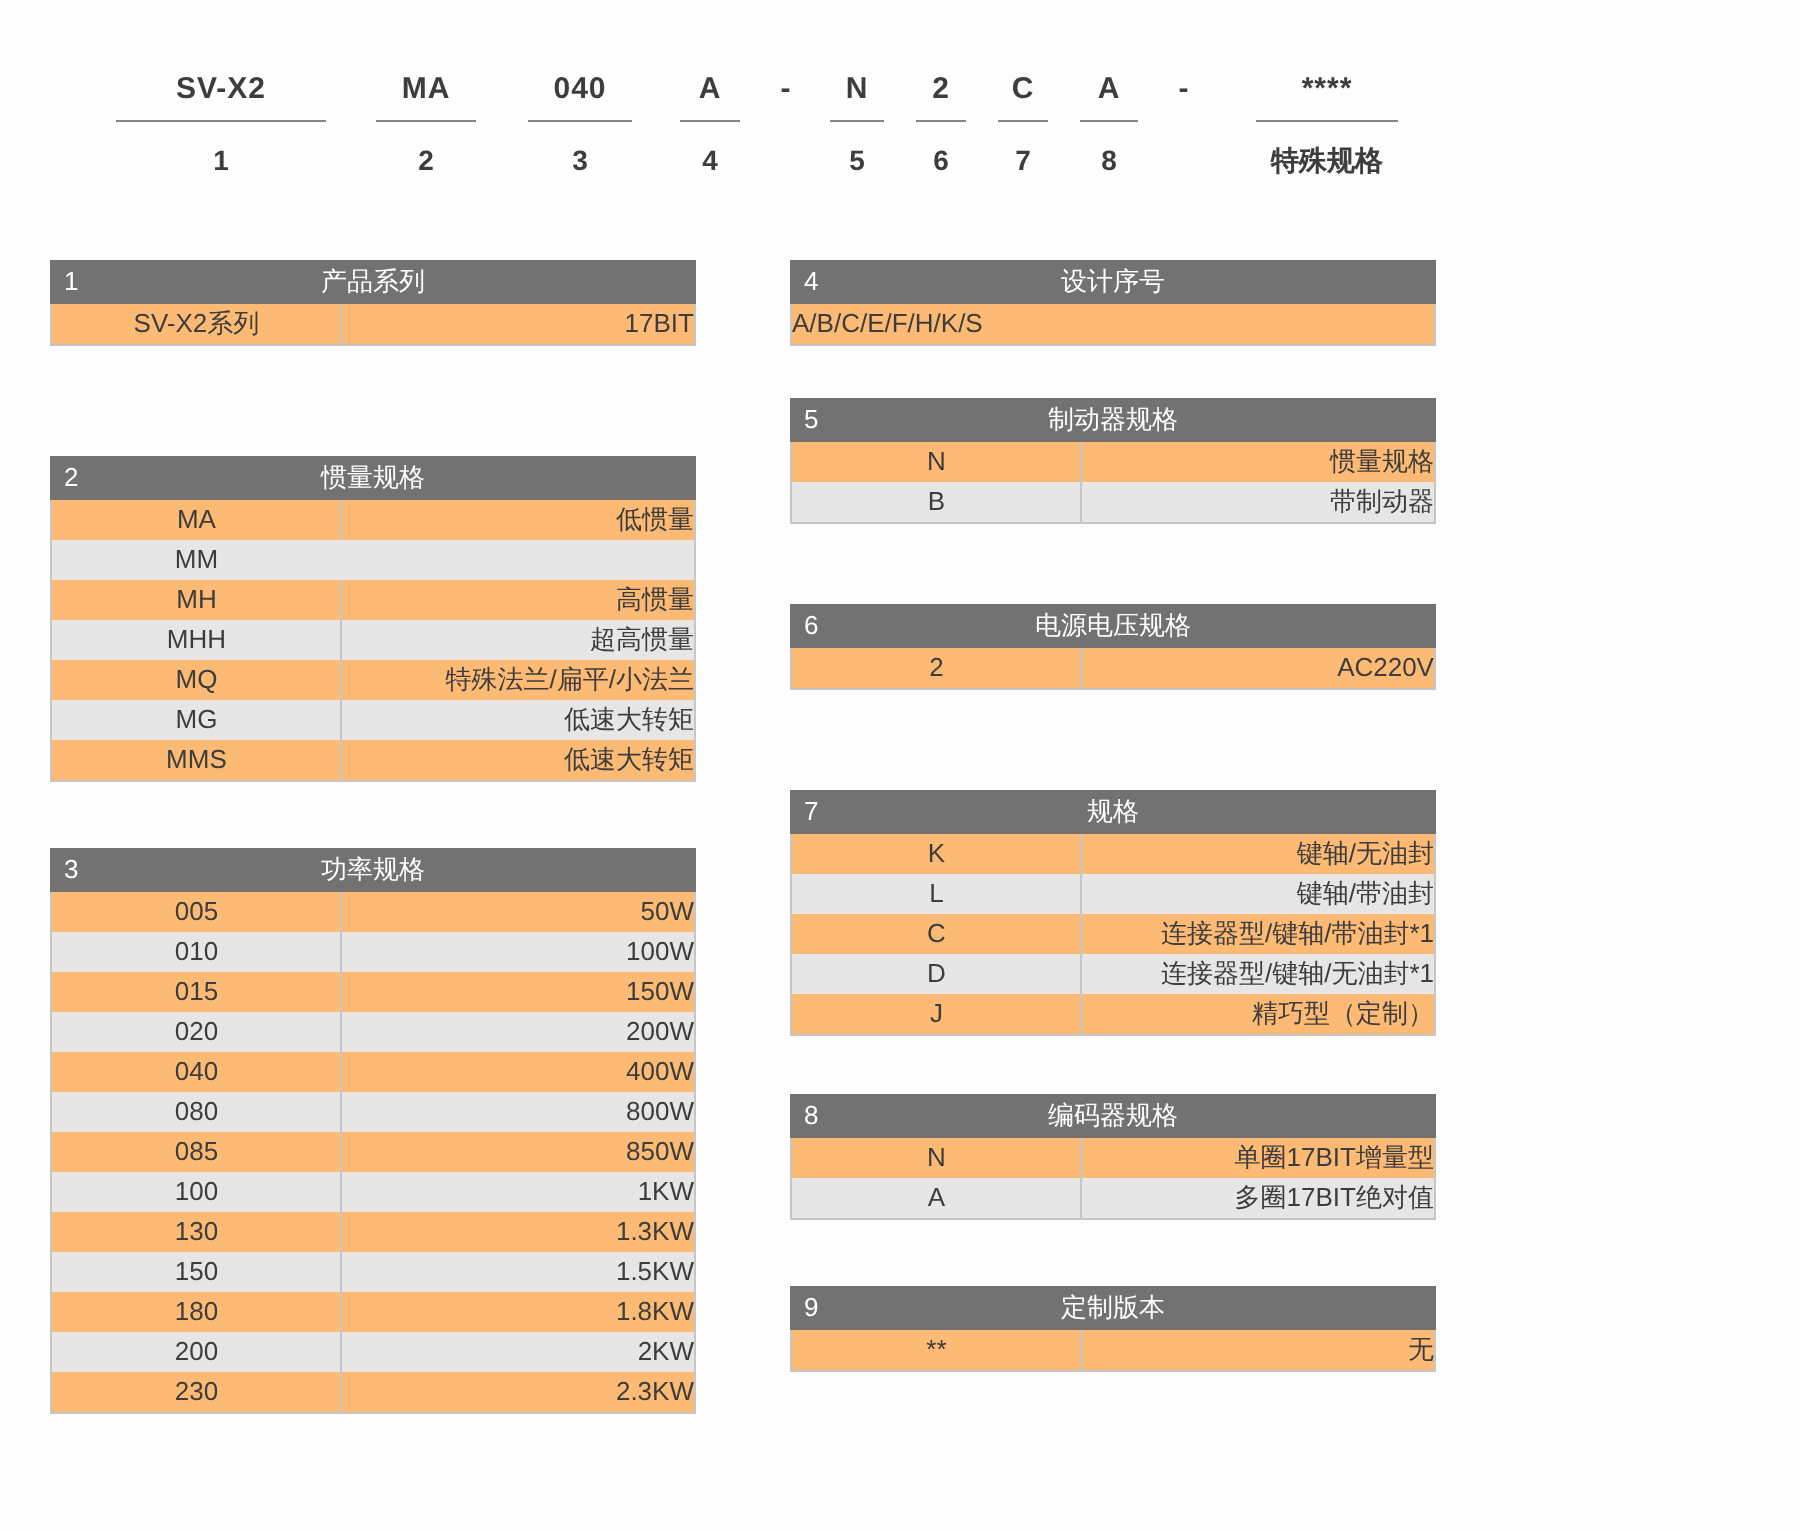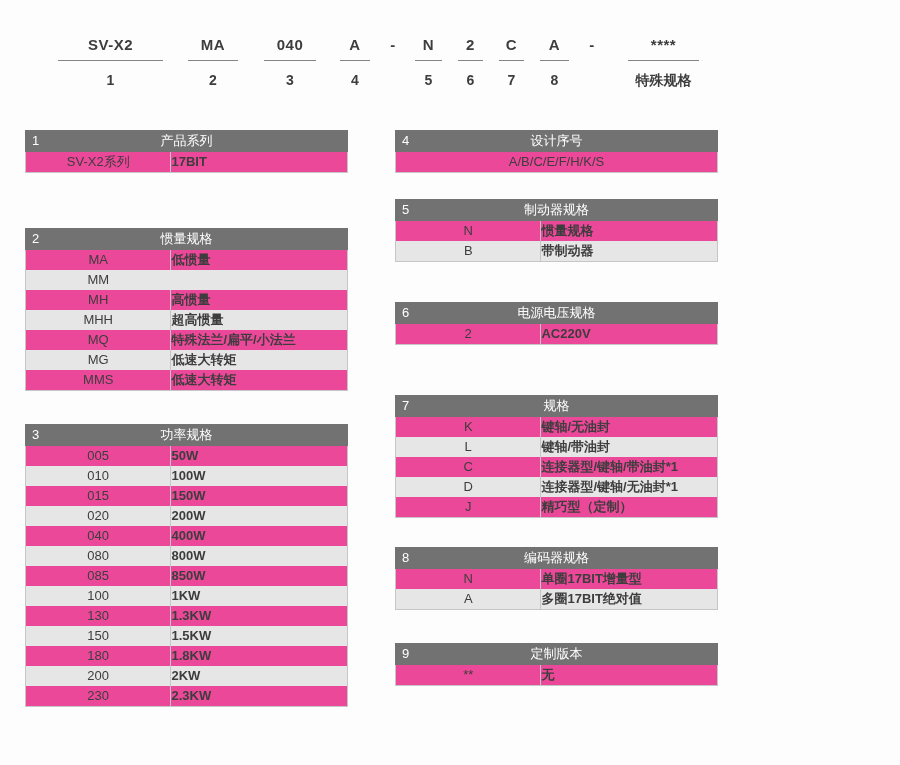--- a/index.html
+++ b/index.html
@@ -50,26 +50,26 @@
     background:#727272; color:#ffffff;
     font-size:13px;
     text-align:center;
   }
   .tbl-num { position:absolute; left:7px; top:0; }
   .tbl-body { border:1px solid #c6c6c6; border-top:none; }
   .tbl-row {
     display:flex;
     height:20px; line-height:20px;
     font-size:13px;
-    background:#ec4899;
+    background:#fdba74;
   }
   .tbl-row:nth-child(even) { background:#e6e6e6; }
   .cell-code { width:45%; text-align:center; }
-  .cell-desc { width:55%; text-align:left; border-left:1px solid #c6c6c6;font-weight:bold; }
-  .cell-span { width:100%; text-align:center; }
+  .cell-desc { width:55%; text-align:right; border-left:1px solid #c6c6c6; }
+  .cell-span { width:100%; text-align:left; }
 </style>
 </head>
 <body>
 
 <div class="model-code">
     <div class="seg seg-0 underlined">
       <div class="seg-code">SV-X2</div>
       <div class="seg-sub">1</div>
     </div>
     <div class="seg seg-1 underlined">

